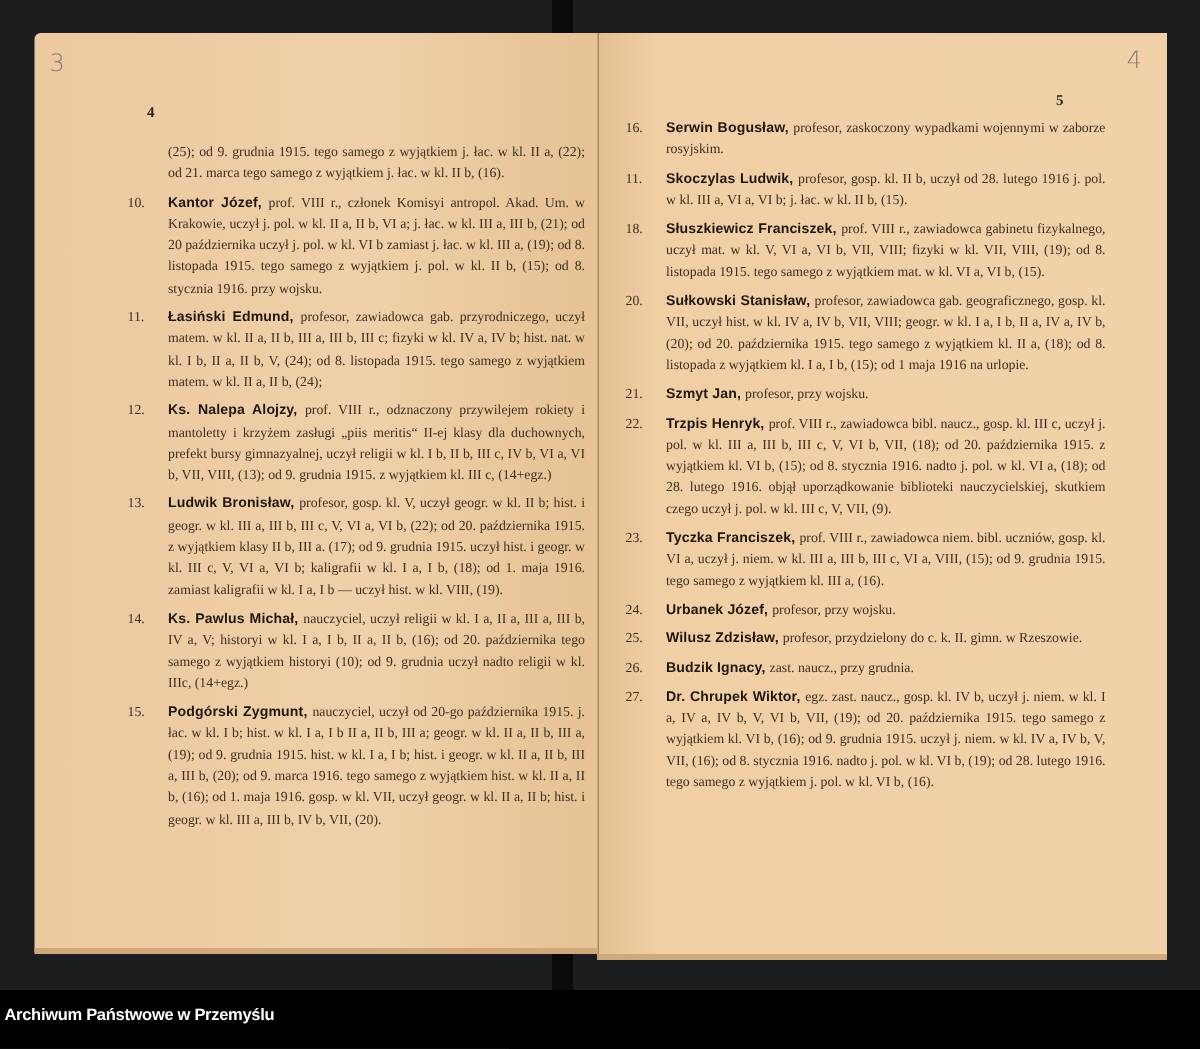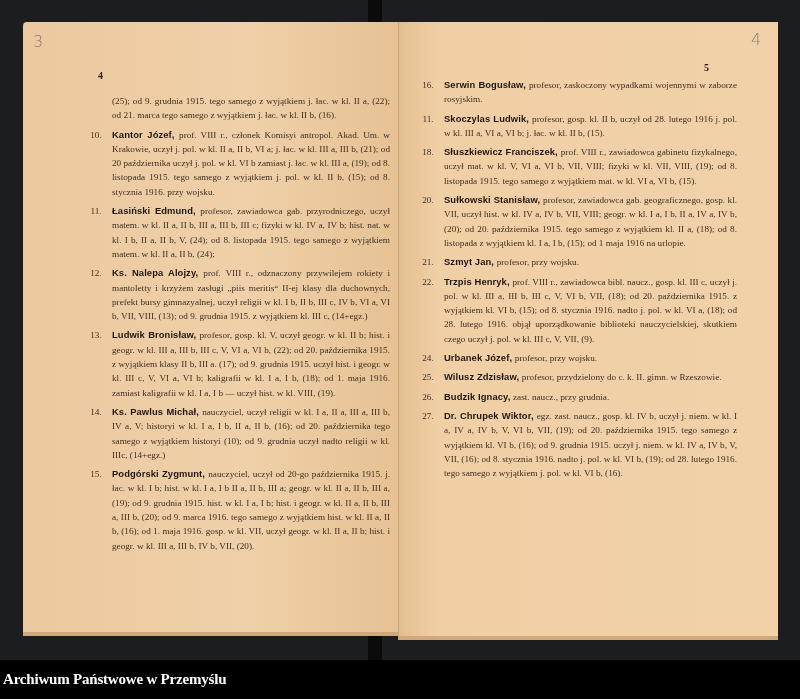--- a/index.html
+++ b/index.html
@@ -42,32 +42,32 @@
     color:#8a7a78; font-size:16px; font-weight:300;
   }
   .page-num {
     position:absolute; font-size:10px; font-weight:bold; color:#2c221a;
   }
   .entries { position:absolute; font-size:9.2px; line-height:14.3px; }
   .page.left .entries { left:62px; top:72px; width:305px; }
   .page.right .entries { left:18px; top:56px; width:320px; }
   .entry { position:relative; padding-left:27px; margin-bottom:5px; text-align:justify; }
   .entry.cont { padding-left:27px; }
-  .entry .num { position:absolute; left:0; top:0; width:22px; text-align:center; }
+  .entry .num { position:absolute; left:0; top:0; width:22px; text-align:left; }
   .entry .name {
     font-family:Liberation Sans, sans-serif;
     font-weight:bold; color:#1f1712; font-size:9.4px; letter-spacing:0.1px;
   }
   .caption-bar {
     position:absolute; left:0; top:660px; width:800px; height:39px; background:#000;
   }
   .caption {
     position:absolute; left:3px; top:671px; color:#fff;
-    font-family:Liberation Serif, serif;
-    font-size:15px; font-weight:bold; letter-spacing:-0.2px;
+    font-family:Liberation Sans, sans-serif;
+    font-size:11px; font-weight:bold; letter-spacing:-0.2px;
   }
 </style>
 </head>
 <body>
 
 <div class="scan-bg"></div>
 <div class="binding"></div>
 
 <div class="page left">
   <div class="page-shadow-bottom"></div>
@@ -141,20 +141,25 @@
       <span class="num">21.</span>
       <span class="name">Szmyt Jan, </span>
       <span class="text">profesor, przy wojsku.</span>
     </div>
     <div class="entry">
       <span class="num">22.</span>
       <span class="name">Trzpis Henryk, </span>
       <span class="text">prof. VIII r., zawiadowca bibl. naucz., gosp. kl. III c, uczył j. pol. w kl. III a, III b, III c, V, VI b, VII, (18); od 20. października 1915. z wyjątkiem kl. VI b, (15); od 8. stycznia 1916. nadto j. pol. w kl. VI a, (18); od 28. lutego 1916. objął uporządkowanie biblioteki nauczycielskiej, skutkiem czego uczył j. pol. w kl. III c, V, VII, (9).</span>
     </div>
     <div class="entry">
+      <span class="num">23.</span>
+      <span class="name">Tyczka Franciszek, </span>
+      <span class="text">prof. VIII r., zawiadowca niem. bibl. uczniów, gosp. kl. VI a, uczył j. niem. w kl. III a, III b, III c, VI a, VIII, (15); od 9. grudnia 1915. tego samego z wyjątkiem kl. III a, (16).</span>
+    </div>
+    <div class="entry">
       <span class="num">24.</span>
       <span class="name">Urbanek Józef, </span>
       <span class="text">profesor, przy wojsku.</span>
     </div>
     <div class="entry">
       <span class="num">25.</span>
       <span class="name">Wilusz Zdzisław, </span>
       <span class="text">profesor, przydzielony do c. k. II. gimn. w Rzeszowie.</span>
     </div>
     <div class="entry">

